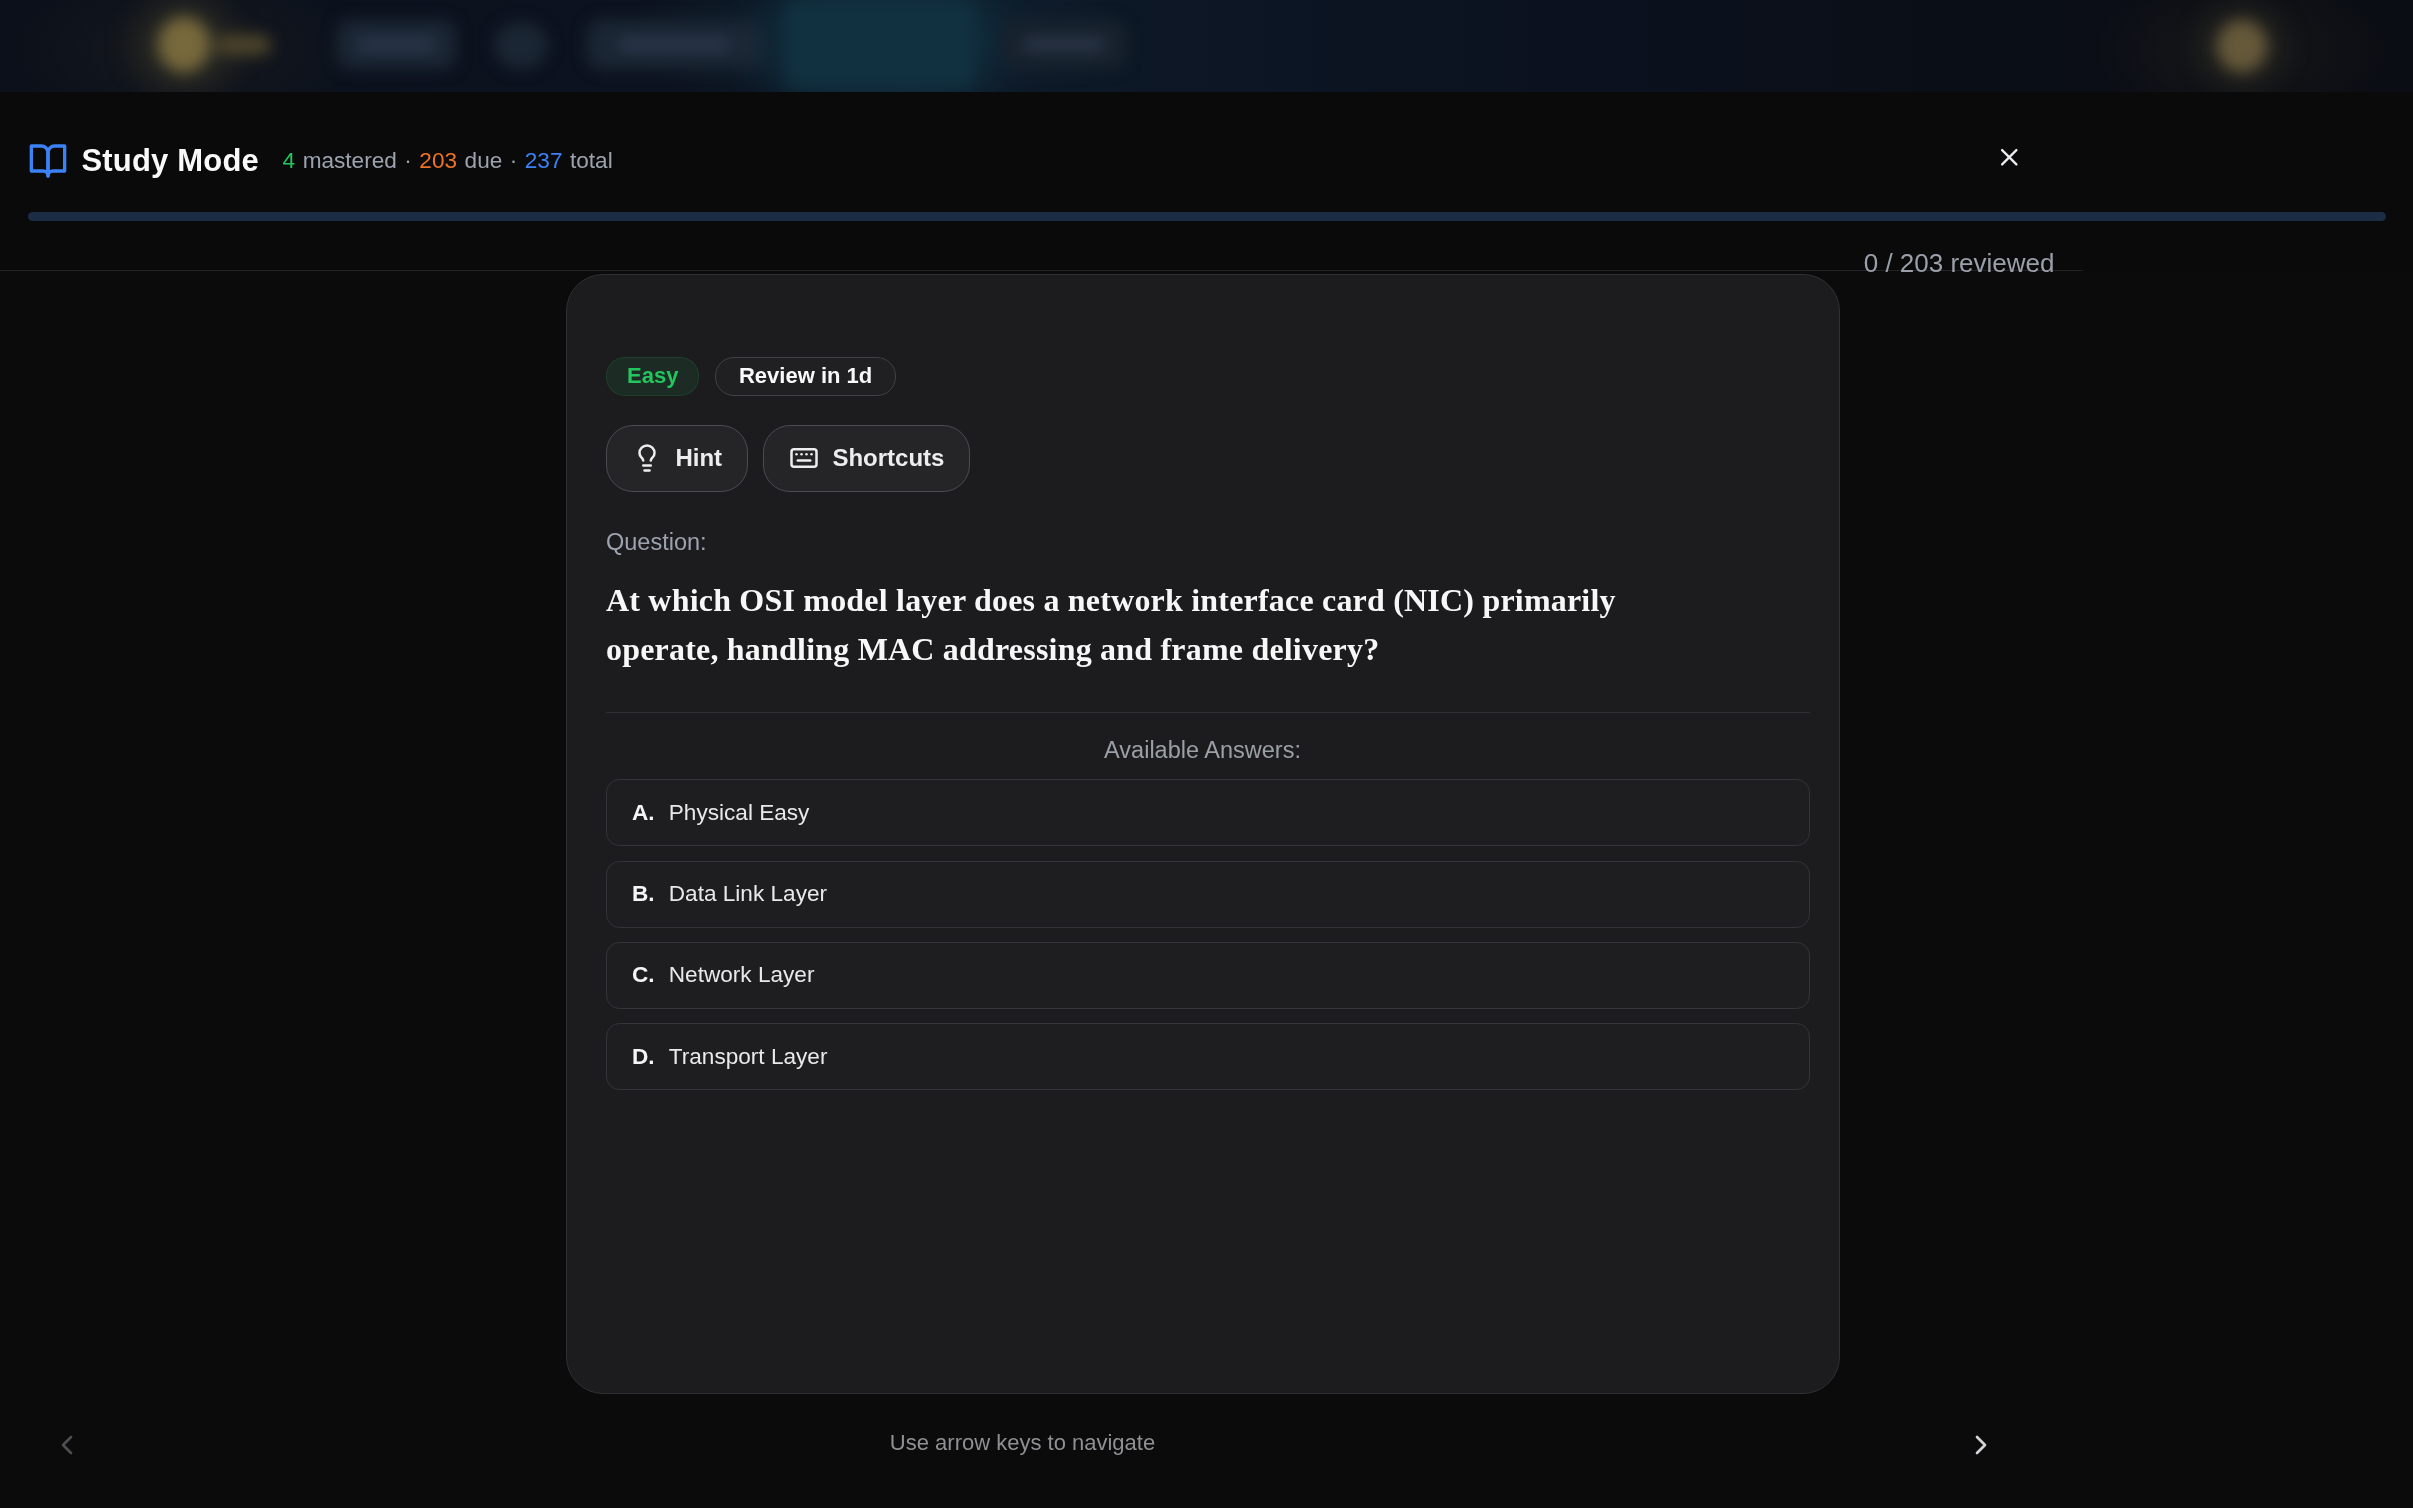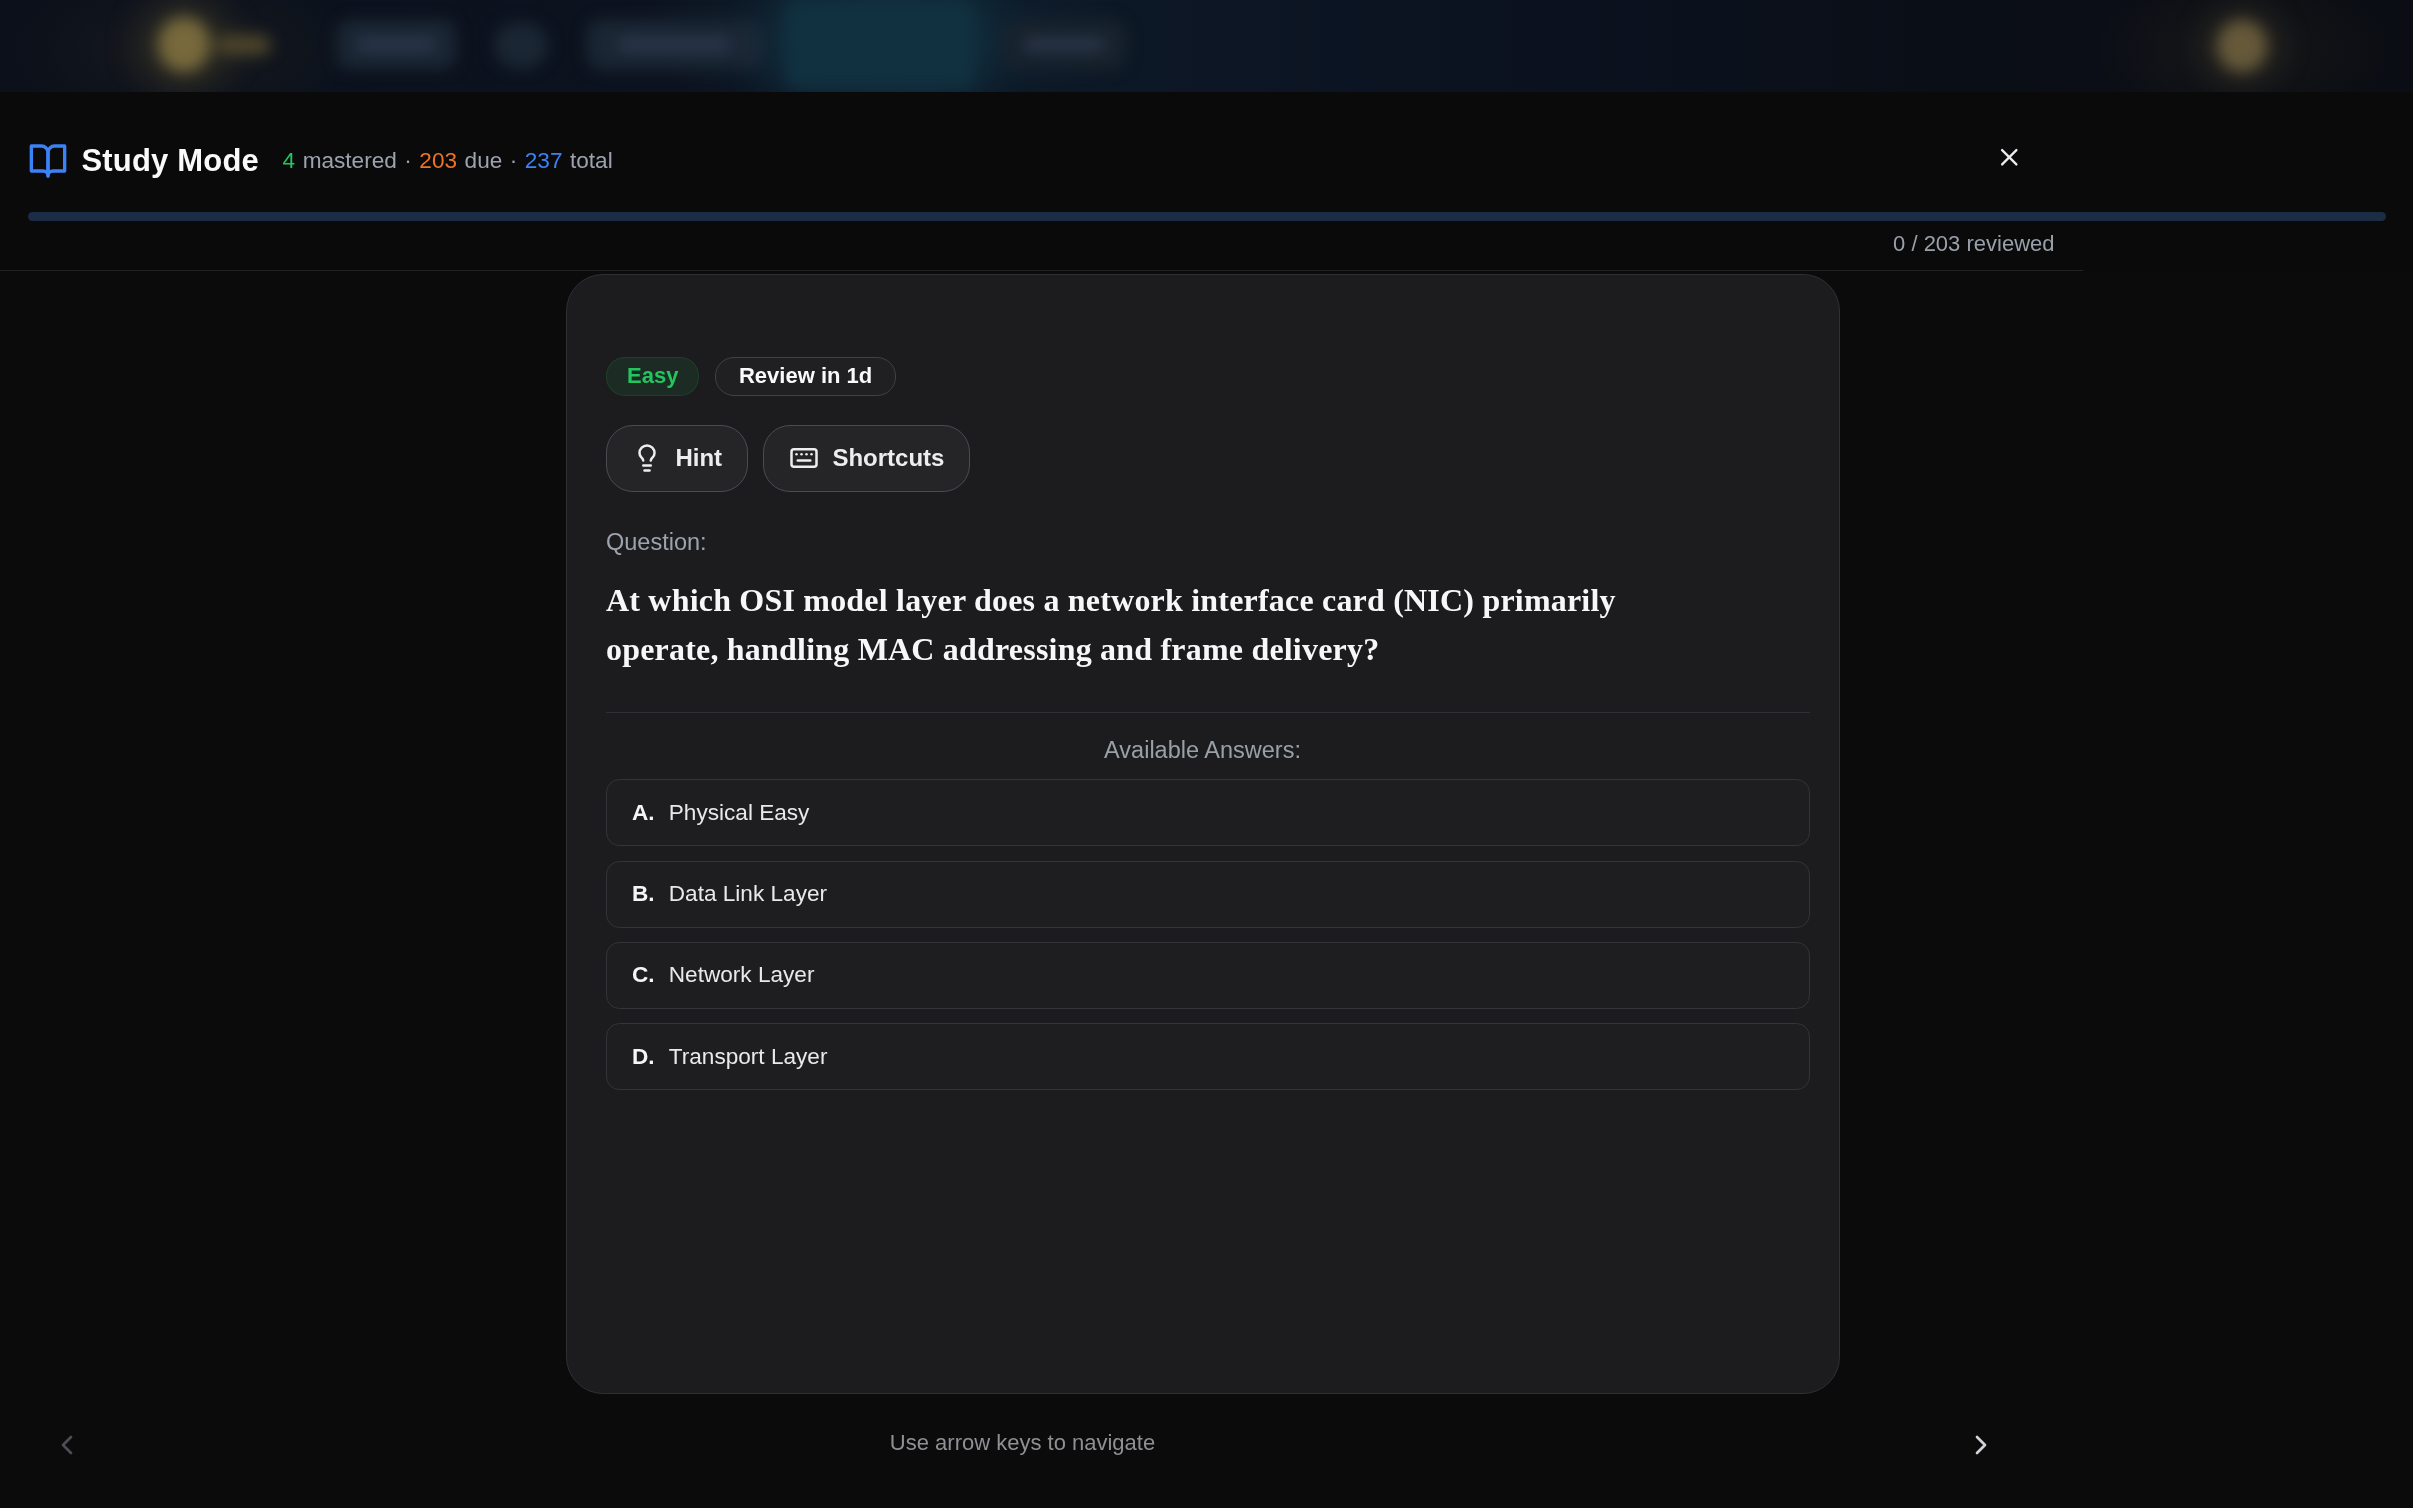--- a/index.html
+++ b/index.html
@@ -50,21 +50,21 @@
   .stat-green { color: #22c55e; }
   .stat-orange { color: #ee7324; }
   .stat-blue  { color: #3b82f6; }
   .close-btn { position: absolute; right: 49px; top: 40px; width: 50px; height: 50px;
     display: flex; align-items: center; justify-content: center;
     background: none; border: none; cursor: pointer; color: #ececf0; }
   .close-btn svg { width: 28.5px; height: 28.5px; }
   .progress-track { position: absolute; left: 28px; top: 120px; width: 2358px; height: 9.2px;
     border-radius: 5px; background: #1b2d45; overflow: hidden; }
   .progress-fill { height: 100%; width: 0%; background: #3b82f6; border-radius: 5px; }
-  .reviewed-text { position: absolute; right: 28.5px; top: 139px; font-size: 22px; color: #99a0aa; }
+  .reviewed-text { position: absolute; right: 28.5px; top: 156px; font-size: 26px; color: #99a0aa; }
 
   
   .main { position: absolute; top: 272px; left: 0; width: 2413px; height: 1236px; background: #0b0b0c; }
   .card {
     position: absolute; left: 566px; top: 1.7px; width: 1274px; height: 1120px;
     background: #1c1c1e; border: 0.8px solid #303034; border-radius: 37px;
     padding: 82px 40px 0 39px;
   }
   .badge-row { display: flex; align-items: center; gap: 16px; }
   .badge { height: 39px; display: inline-flex; align-items: center; border-radius: 19px;

